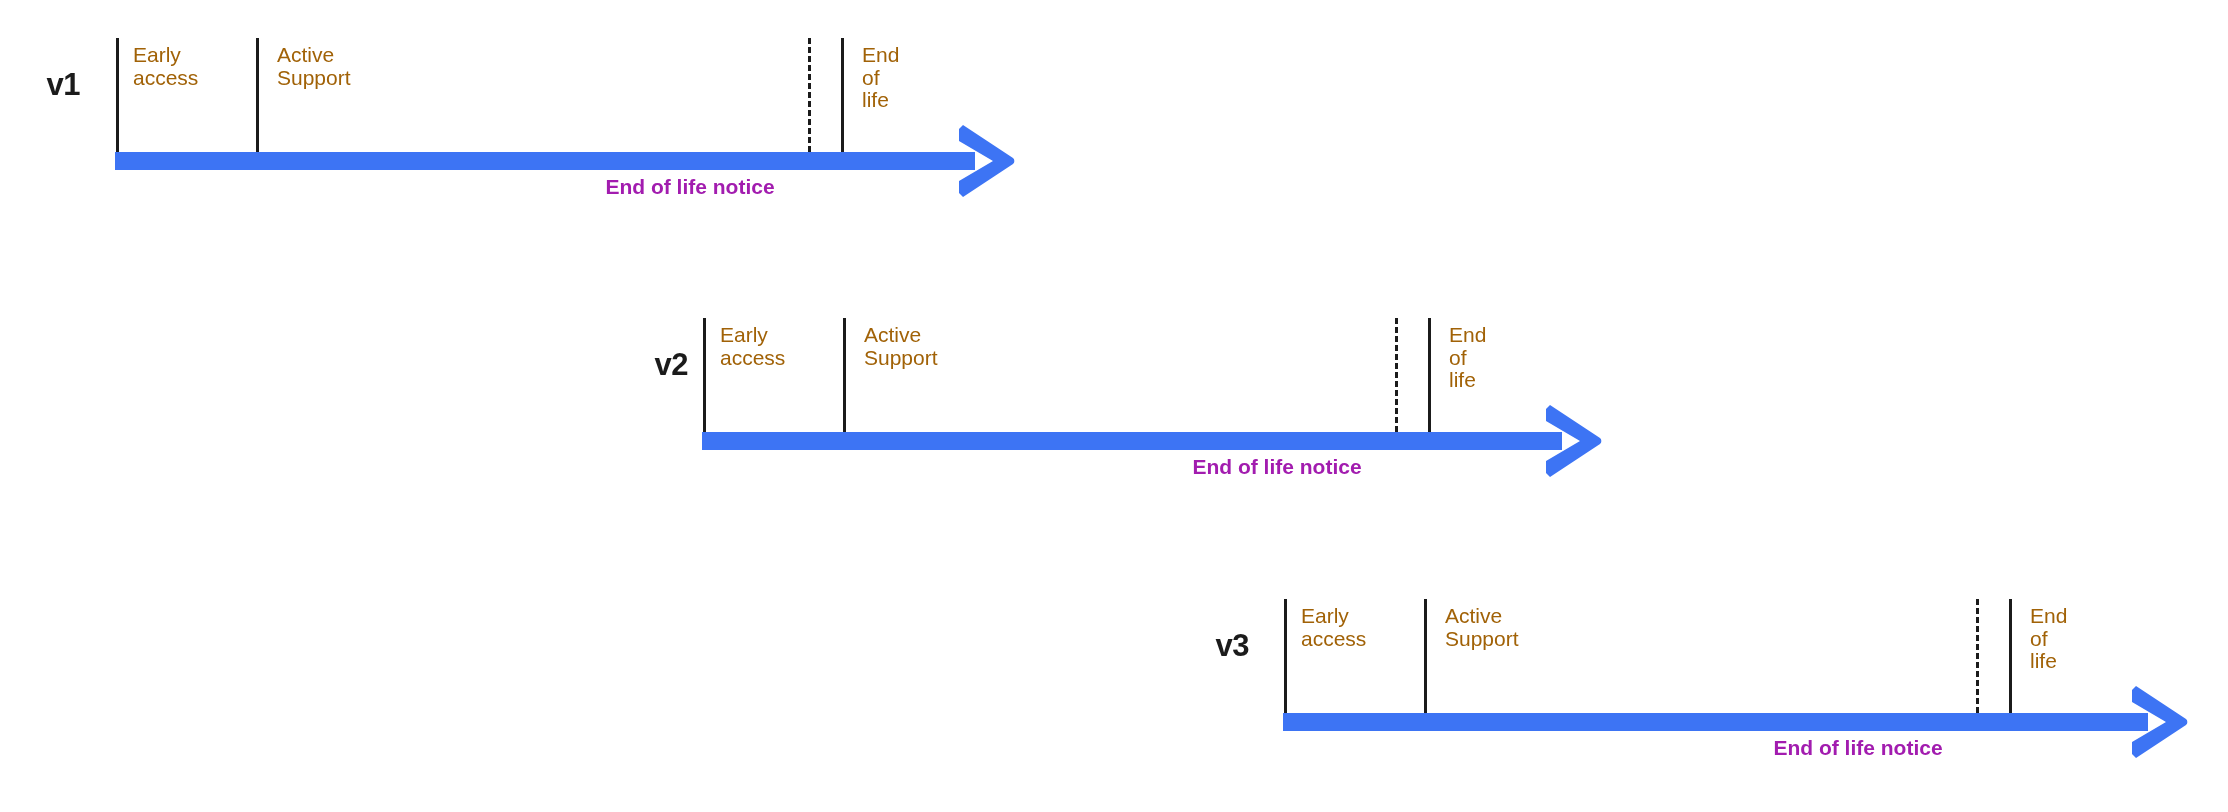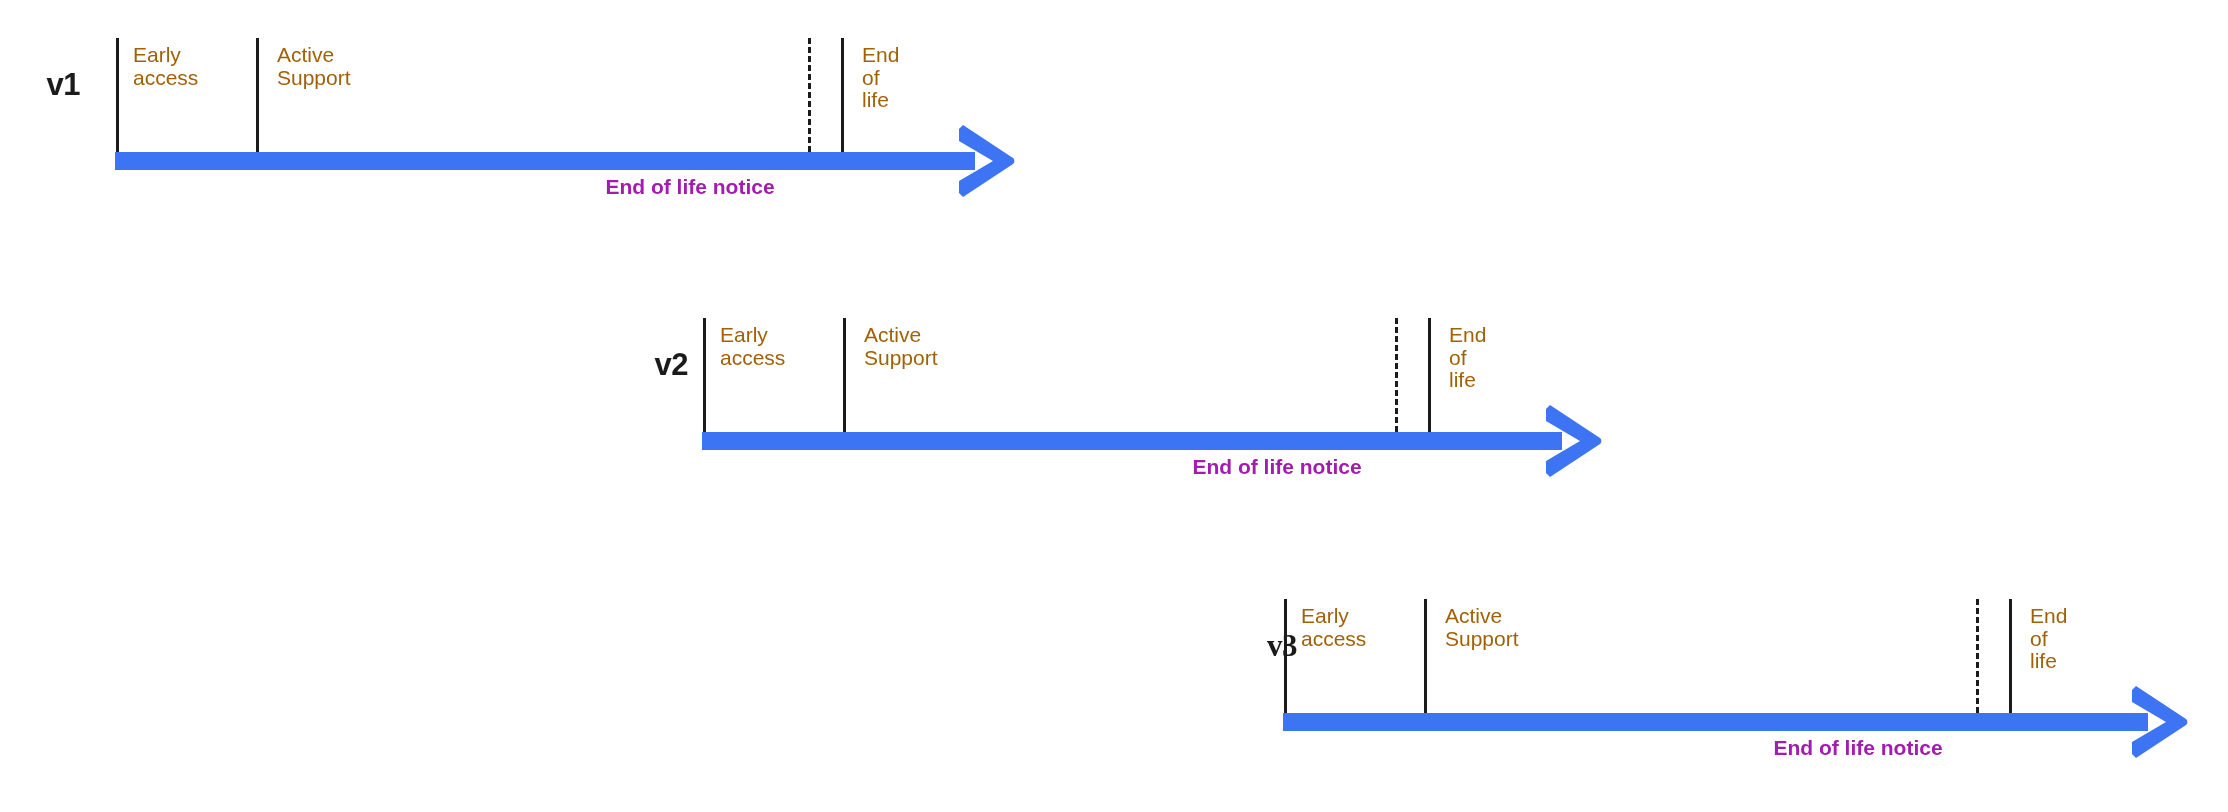--- a/index.html
+++ b/index.html
@@ -131,21 +131,21 @@
         <div class="shaft" style="background: rgb(61, 116, 244);"></div>
         <div class="head">
           <svg width="64" height="72" viewBox="0 0 64 72" style="display:block;position:absolute;left:-22px;top:-36px;overflow:visible">
             <path d="M6 4 L10 0 L60 33 A4 4 0 0 1 60 39 L10 72 L6 68 L6 56 L40 36 L6 16 Z" fill="#3d74f4"></path>
           </svg>
         </div>
       </div>
       <div class="notice-label" style="left: 1277px; top: 456px;">End of life notice</div>
     </div>
     <div class="timeline-row">
-      <div class="version-label" style="left: 1297px; top: 645px; font-family: Liberation Serif, serif;">v3</div>
+      <div class="version-label" style="left: 1249px; top: 645px;">v3</div>
       <div class="stage-divider" style="left: 1284px; top: 599px; height: 114px;"></div>
       <div class="stage-divider" style="left: 1424px; top: 599px; height: 114px;"></div>
       <div class="stage-divider dashed" style="left: 1976px; top: 599px; height: 114px;"></div>
       <div class="stage-divider" style="left: 2009px; top: 599px; height: 114px;"></div>
       <div class="stage-label" style="left: 1301px; top: 605px;">Early
 access</div>
       <div class="stage-label" style="left: 1445px; top: 605px;">Active Support</div>
       <div class="stage-label" style="left: 2030px; top: 605px;">End of life</div>
       <div class="timeline-arrow" style="left: 1283px; top: 713px; width: 865px; height: 18px;">
         <div class="shaft" style="background: rgb(61, 116, 244);"></div>

